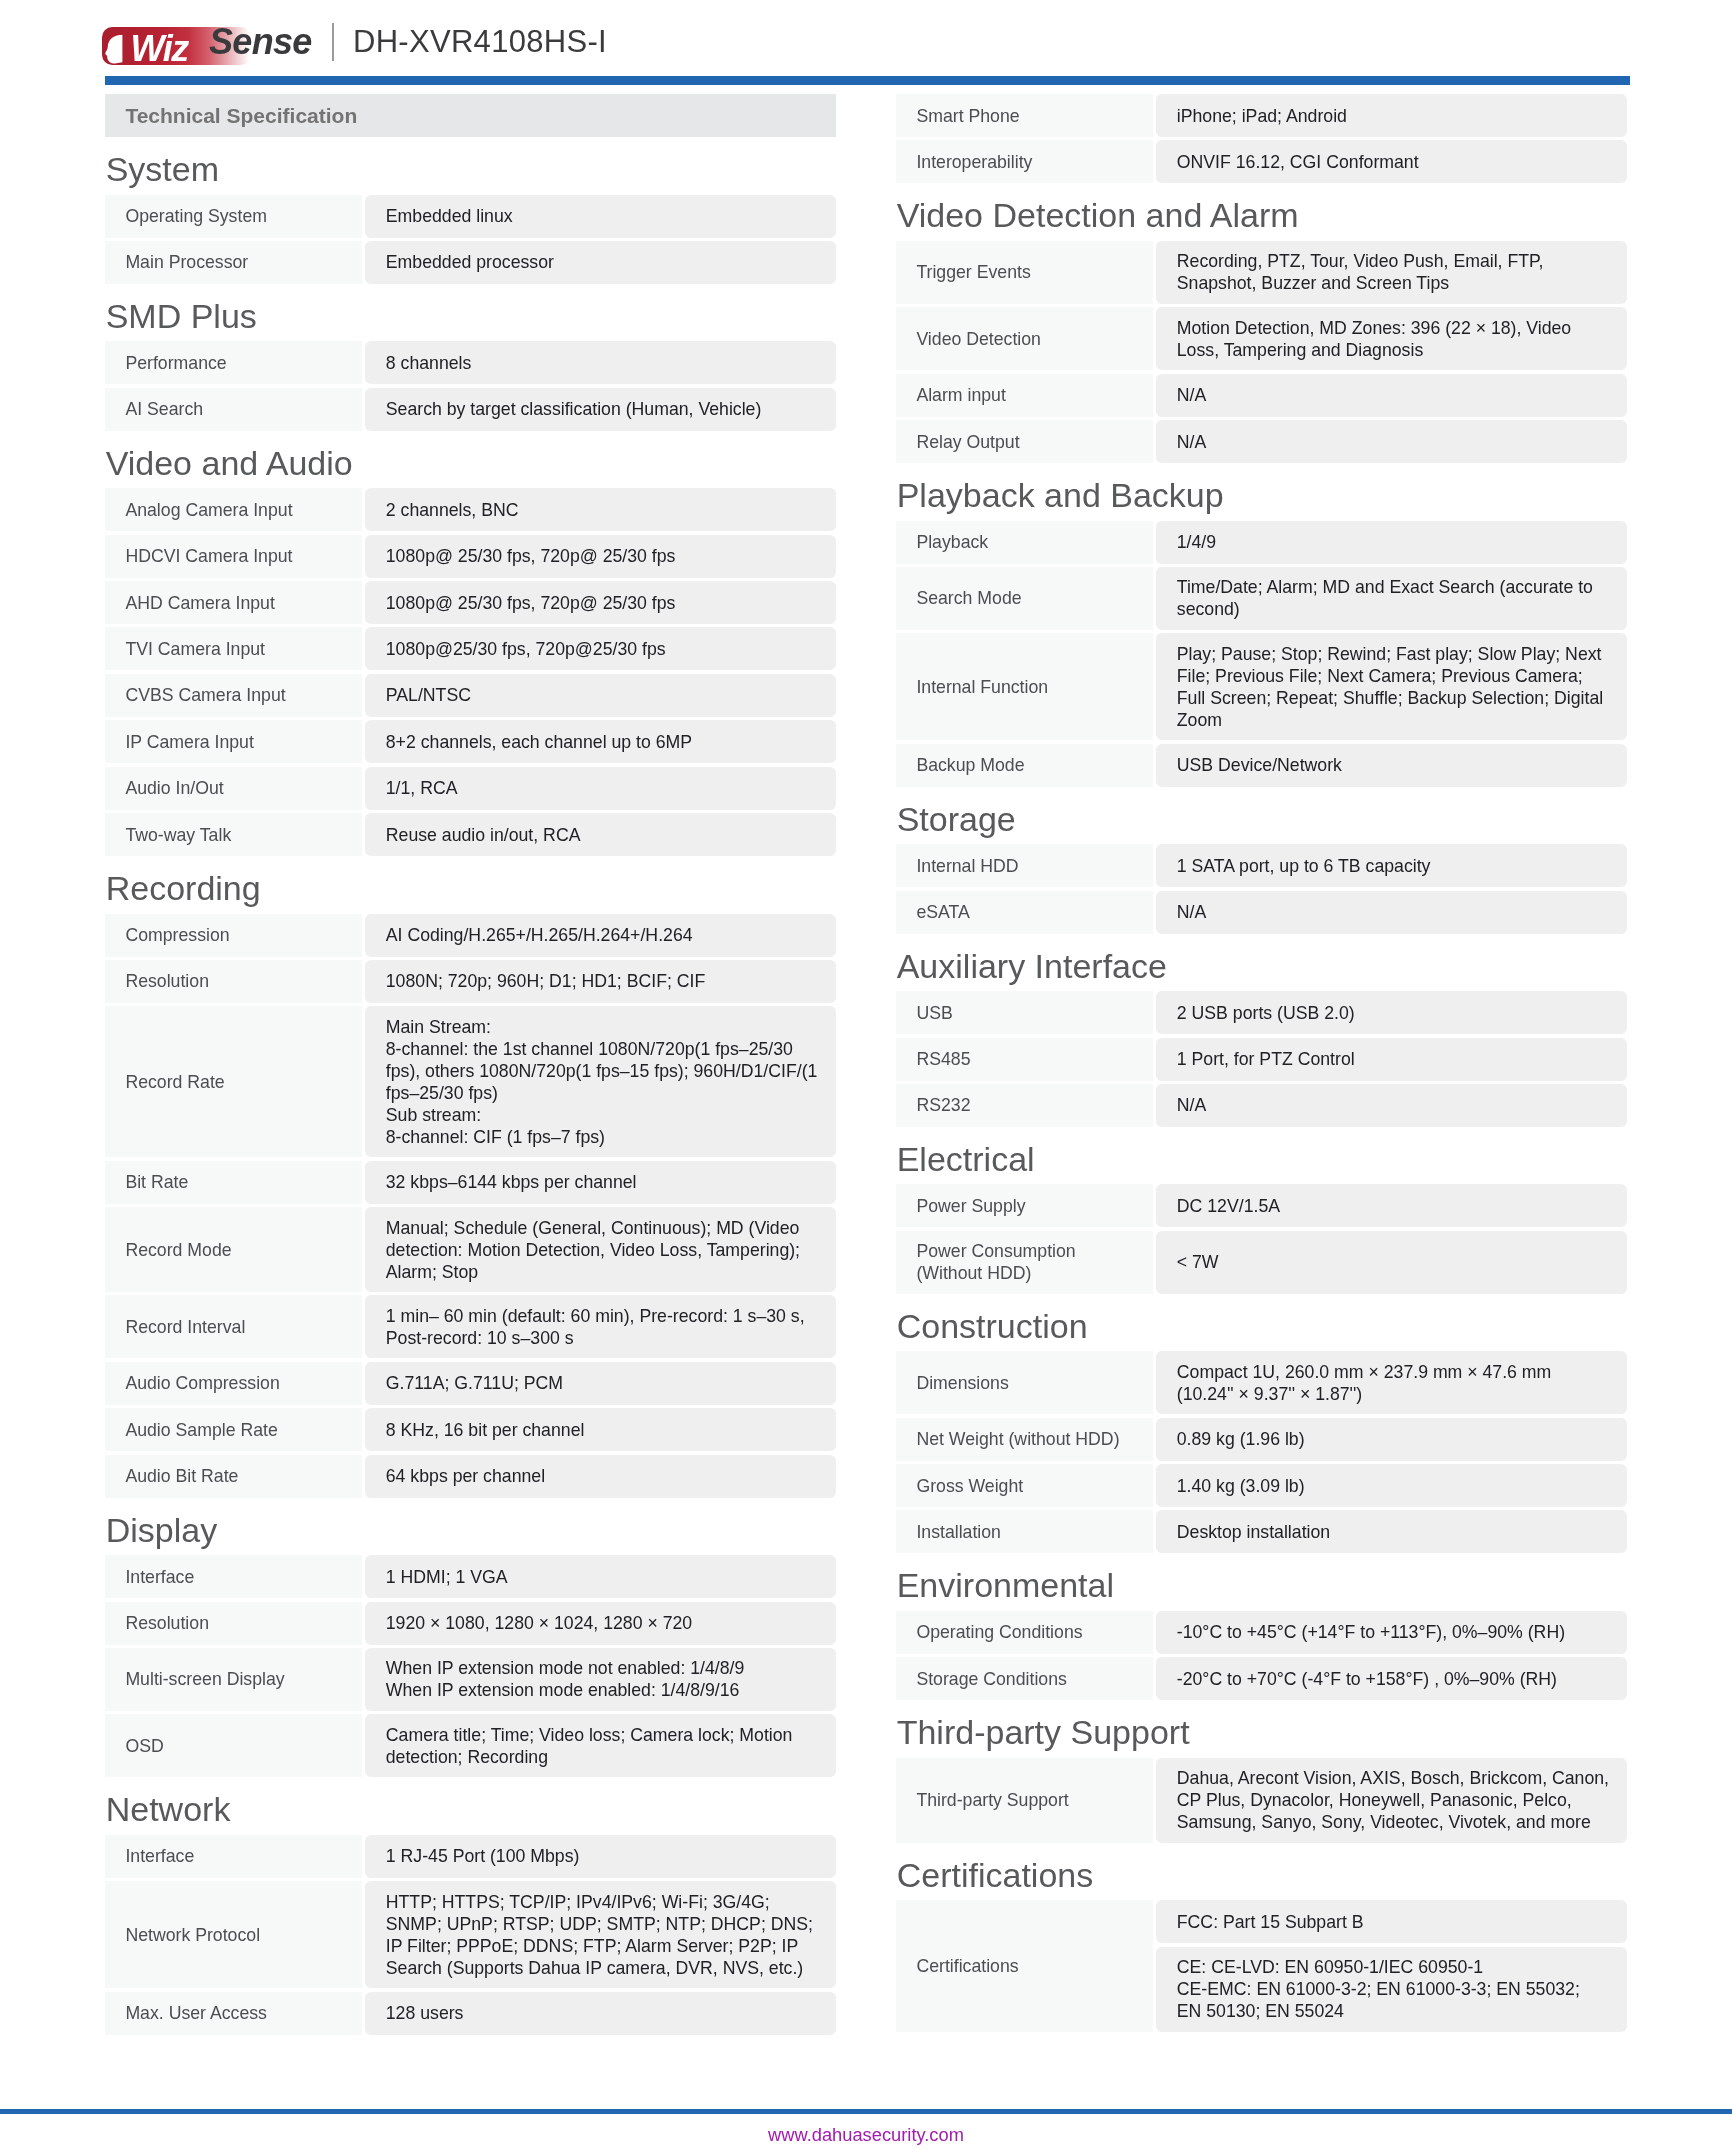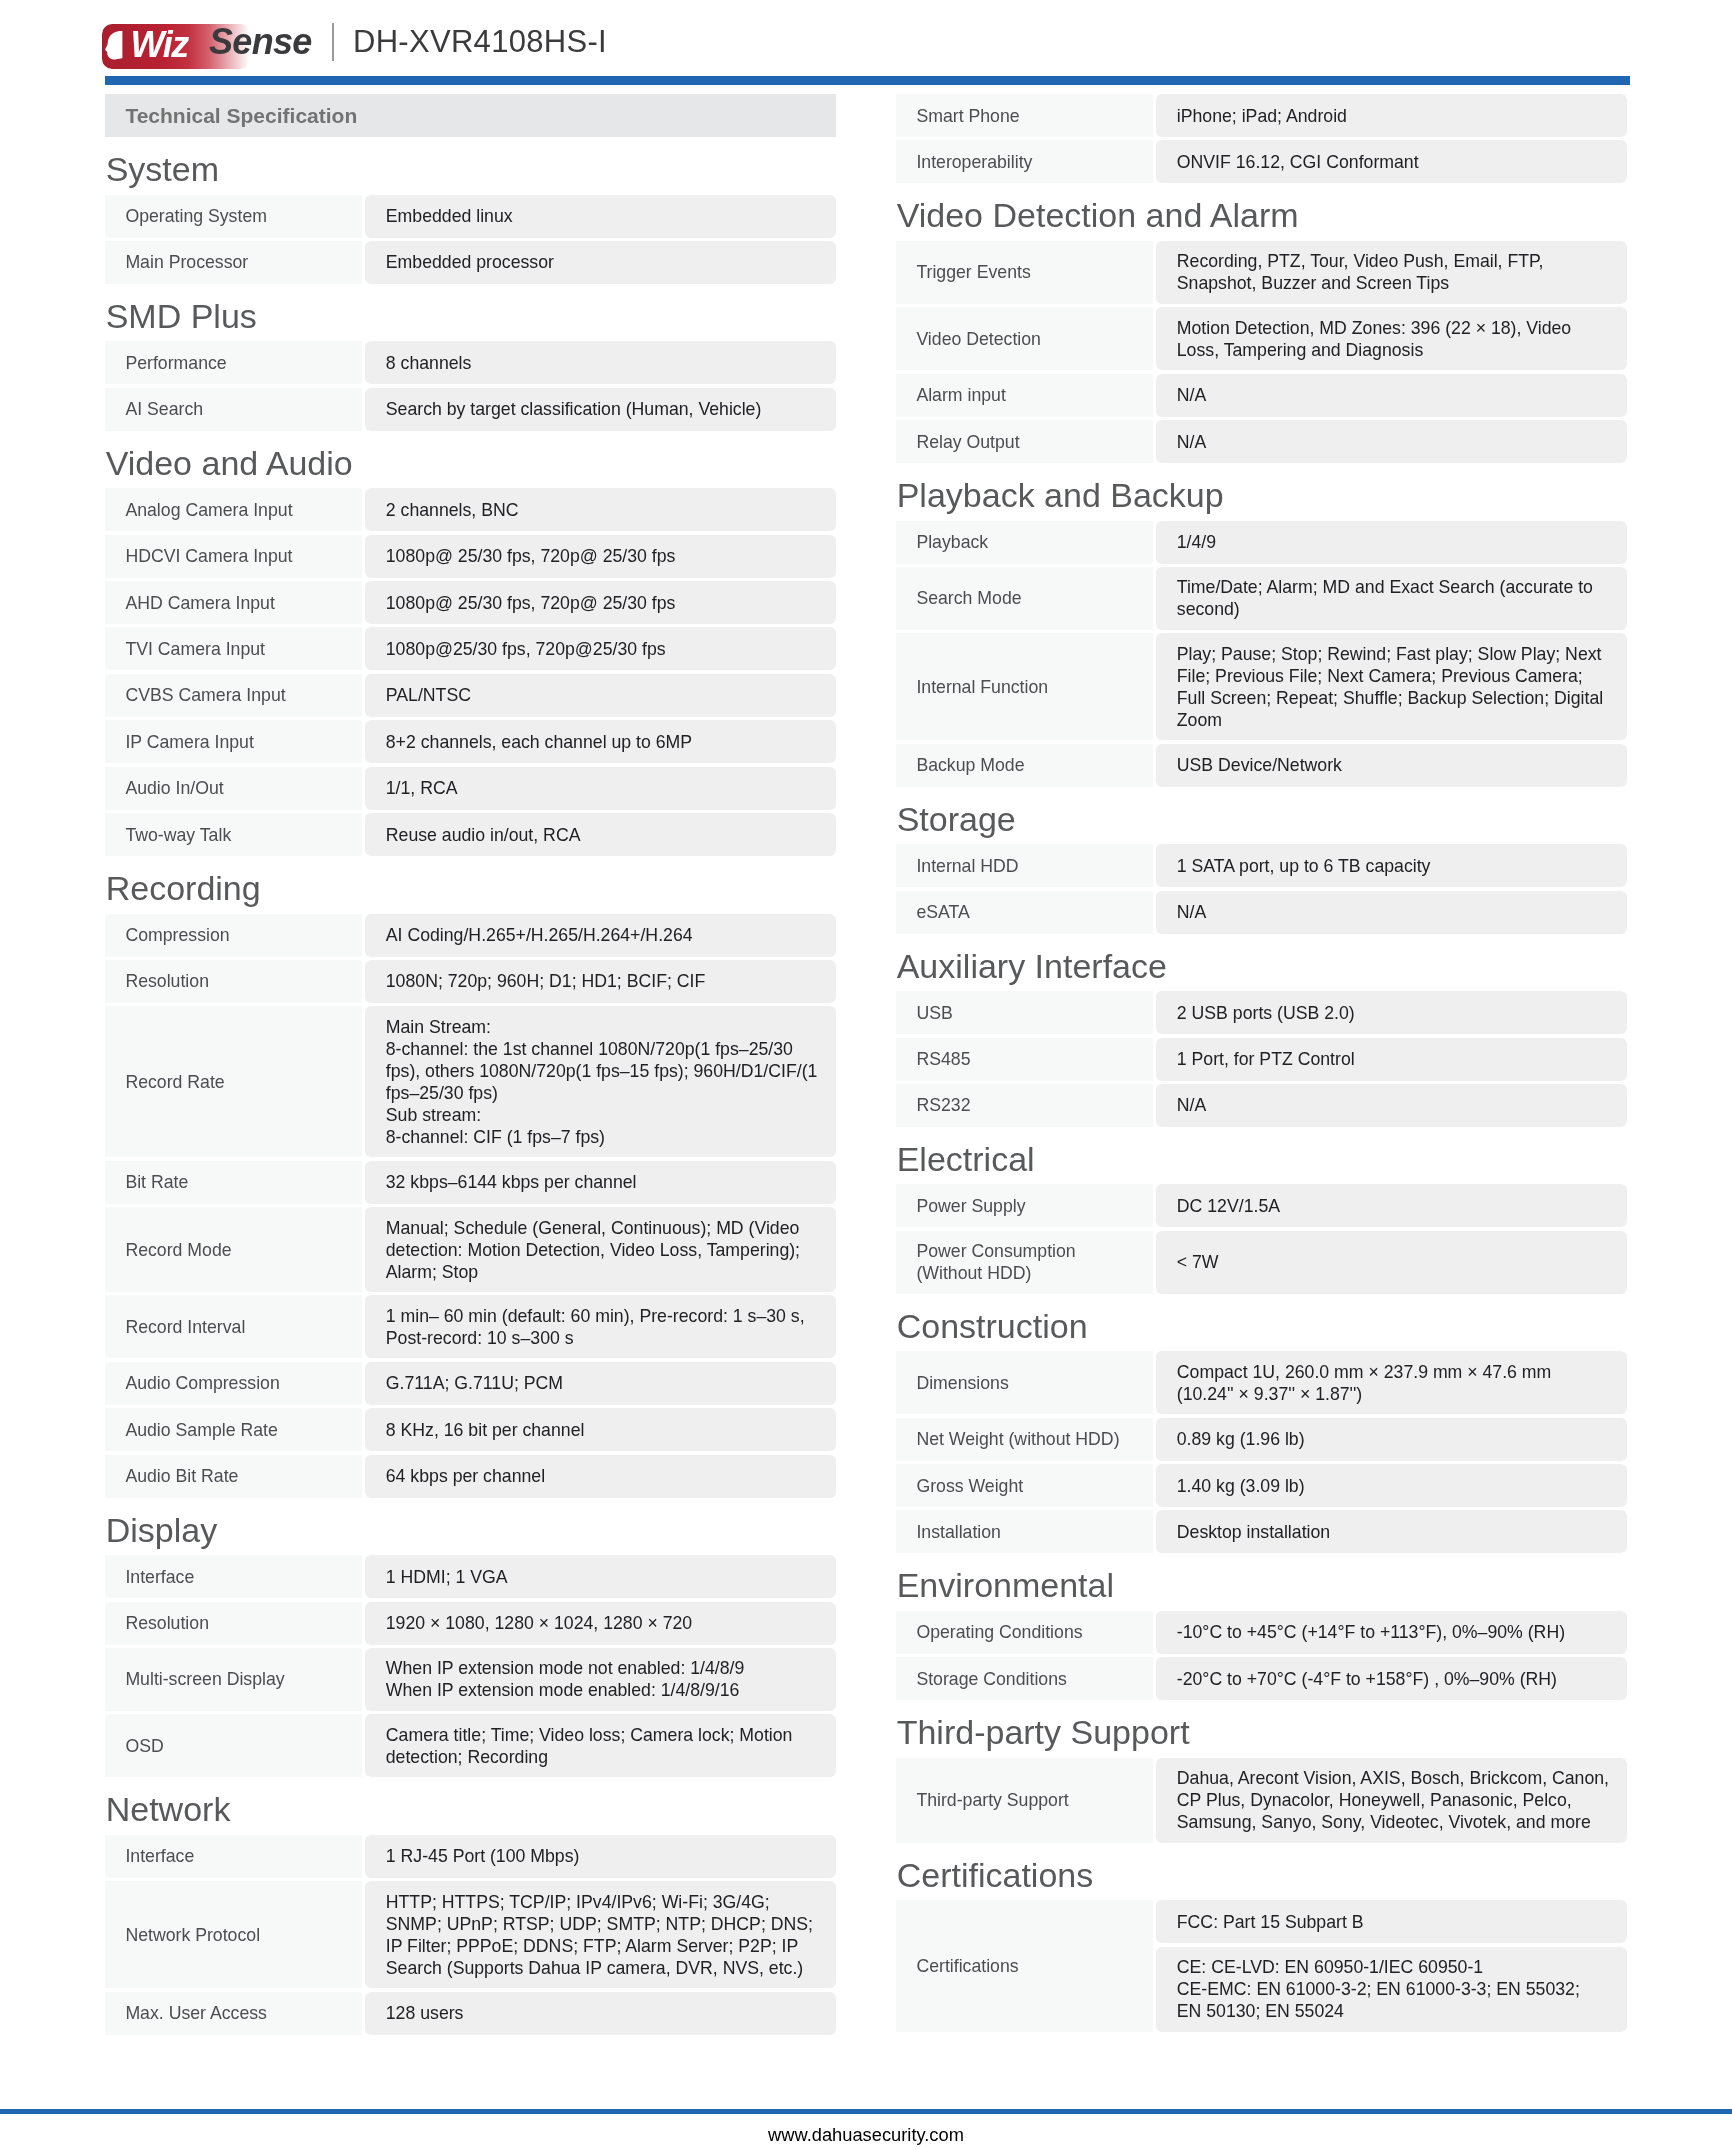--- a/index.html
+++ b/index.html
@@ -7,39 +7,39 @@
     position:relative;
     width:1732px;height:2151px;
     background:#ffffff;
     font-family:"Liberation Sans", sans-serif;
     overflow:hidden;
   }
   
   .header{position:absolute;top:11px;left:102px;height:62px;display:flex;align-items:center;}
   .logo{display:flex;align-items:center;}
   .logo-badge{
-    position:relative;width:149px;height:45px;border-radius:10.2px;
+    position:relative;width:149px;height:38px;border-radius:10.2px;
     background:linear-gradient(90deg,#a81e2d 0%,#b92233 42%,#c23140 58%,#d4626e 72%,#eab3b9 86%,rgba(255,255,255,0) 99%);
     margin-top:8px;
   }
   .face{position:absolute;left:3.4px;top:6.8px;}
   .logo-wiz{
     position:absolute;left:28.5px;top:0.7px;
     font-size:36px;font-style:italic;font-weight:700;color:#ffffff;letter-spacing:-1.4px;
   }
   .logo-sense{
     position:relative;z-index:2;margin-left:-42px;
     font-size:36px;font-style:italic;font-weight:700;color:#3a3a3c;letter-spacing:-0.7px;
   }
   .logo-divider{width:2px;height:38px;background:#9a9a9c;margin:0 19px 0 20.4px;}
   .logo-model{font-size:31px;color:#3b3b3d;font-weight:400;letter-spacing:0.3px;}
   
   .topbar{position:absolute;top:76px;left:105px;width:1525px;height:8.8px;background:#2166b0;}
   .footer-line{position:absolute;top:2109px;left:0;width:1732px;height:5.4px;background:#2166b0;}
-  .footer-url{position:absolute;top:2124px;left:0;width:1732px;text-align:center;font-size:18.3px;color:#000000;}
+  .footer-url{position:absolute;top:2124px;left:0;width:1732px;text-align:center;font-size:18.3px;color:#a21caf;}
   
   .content{position:absolute;top:94px;left:105px;width:1523px;display:flex;gap:60px;align-items:flex-start;}
   .col{width:731px;flex:0 0 731px;}
   .title-box{
     height:43px;background:#e6e7e8;display:flex;align-items:center;
     padding-left:20.4px;box-sizing:border-box;
     font-size:21px;font-weight:700;color:#737373;margin-bottom:15px;
   }
   .sec-h{font-size:34px;font-weight:400;color:#58595b;margin:17px 0 9.5px 0.7px;line-height:31px;}
   .sec:first-child .sec-h{margin-top:0;}

